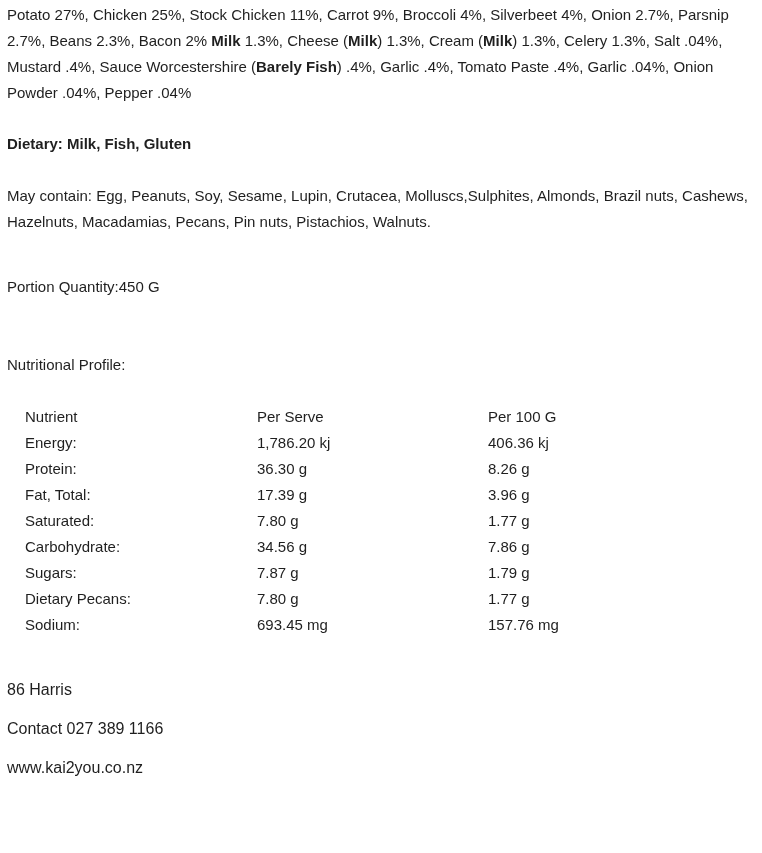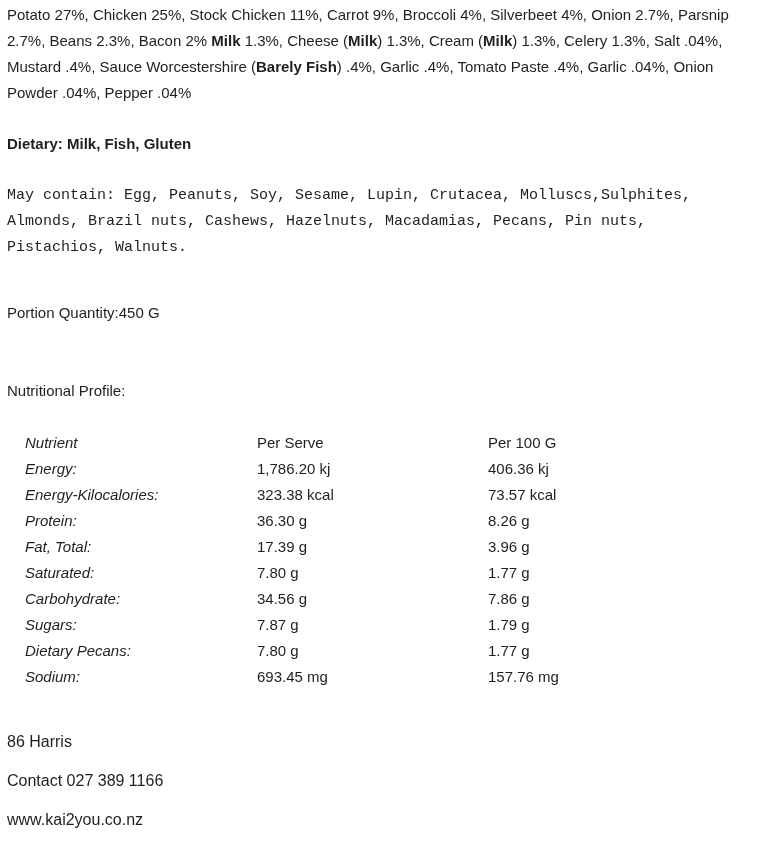--- a/index.html
+++ b/index.html
@@ -24,35 +24,35 @@
     margin: 0;
     font-size: 15px;
     line-height: 26px;
   }
   .ingredients { margin-top: 0; }
   .ingredients b { font-weight: 700; }
   .contains {
     margin-top: 25px !important;
     font-weight: 700;
   }
-  .may-contain { margin-top: 26px !important; font-family: Liberation Mono, monospace; }
+  .may-contain { margin-top: 26px !important; }
   .portion { margin-top: 39px !important; }
   .nutrition-title { margin-top: 52px !important; }
 
   .nutrition-table {
     margin-top: 26px;
     margin-left: 18px;
     font-size: 15px;
     line-height: 26px;
   }
   .nutrition-table .row {
     display: flex;
     flex-direction: row;
   }
-  .nutrition-table .c1 { width: 232px; flex: 0 0 232px; font-style: italic; }
+  .nutrition-table .c1 { width: 232px; flex: 0 0 232px; }
   .nutrition-table .c2 { width: 231px; flex: 0 0 231px; }
   .nutrition-table .c3 { flex: 1 1 auto; }
 
   .addr {
     font-size: 16px !important;
     line-height: 26px;
     margin-top: 13px !important;
   }
   .addr-first { margin-top: 39px !important; }
 </style>
@@ -75,25 +75,20 @@
     <div class="row">
       <span class="c1">Nutrient</span>
       <span class="c2">Per Serve</span>
       <span class="c3">Per 100 G</span>
     </div>
     <div>
         <div class="row">
           <span class="c1">Energy:</span>
           <span class="c2">1,786.20 kj</span>
           <span class="c3">406.36 kj</span>
-        </div>
-        <div class="row">
-          <span class="c1">Energy-Kilocalories:</span>
-          <span class="c2">323.38 kcal</span>
-          <span class="c3">73.57 kcal</span>
         </div>
         <div class="row">
           <span class="c1">Protein:</span>
           <span class="c2">36.30 g</span>
           <span class="c3">8.26 g</span>
         </div>
         <div class="row">
           <span class="c1">Fat, Total:</span>
           <span class="c2">17.39 g</span>
           <span class="c3">3.96 g</span>

